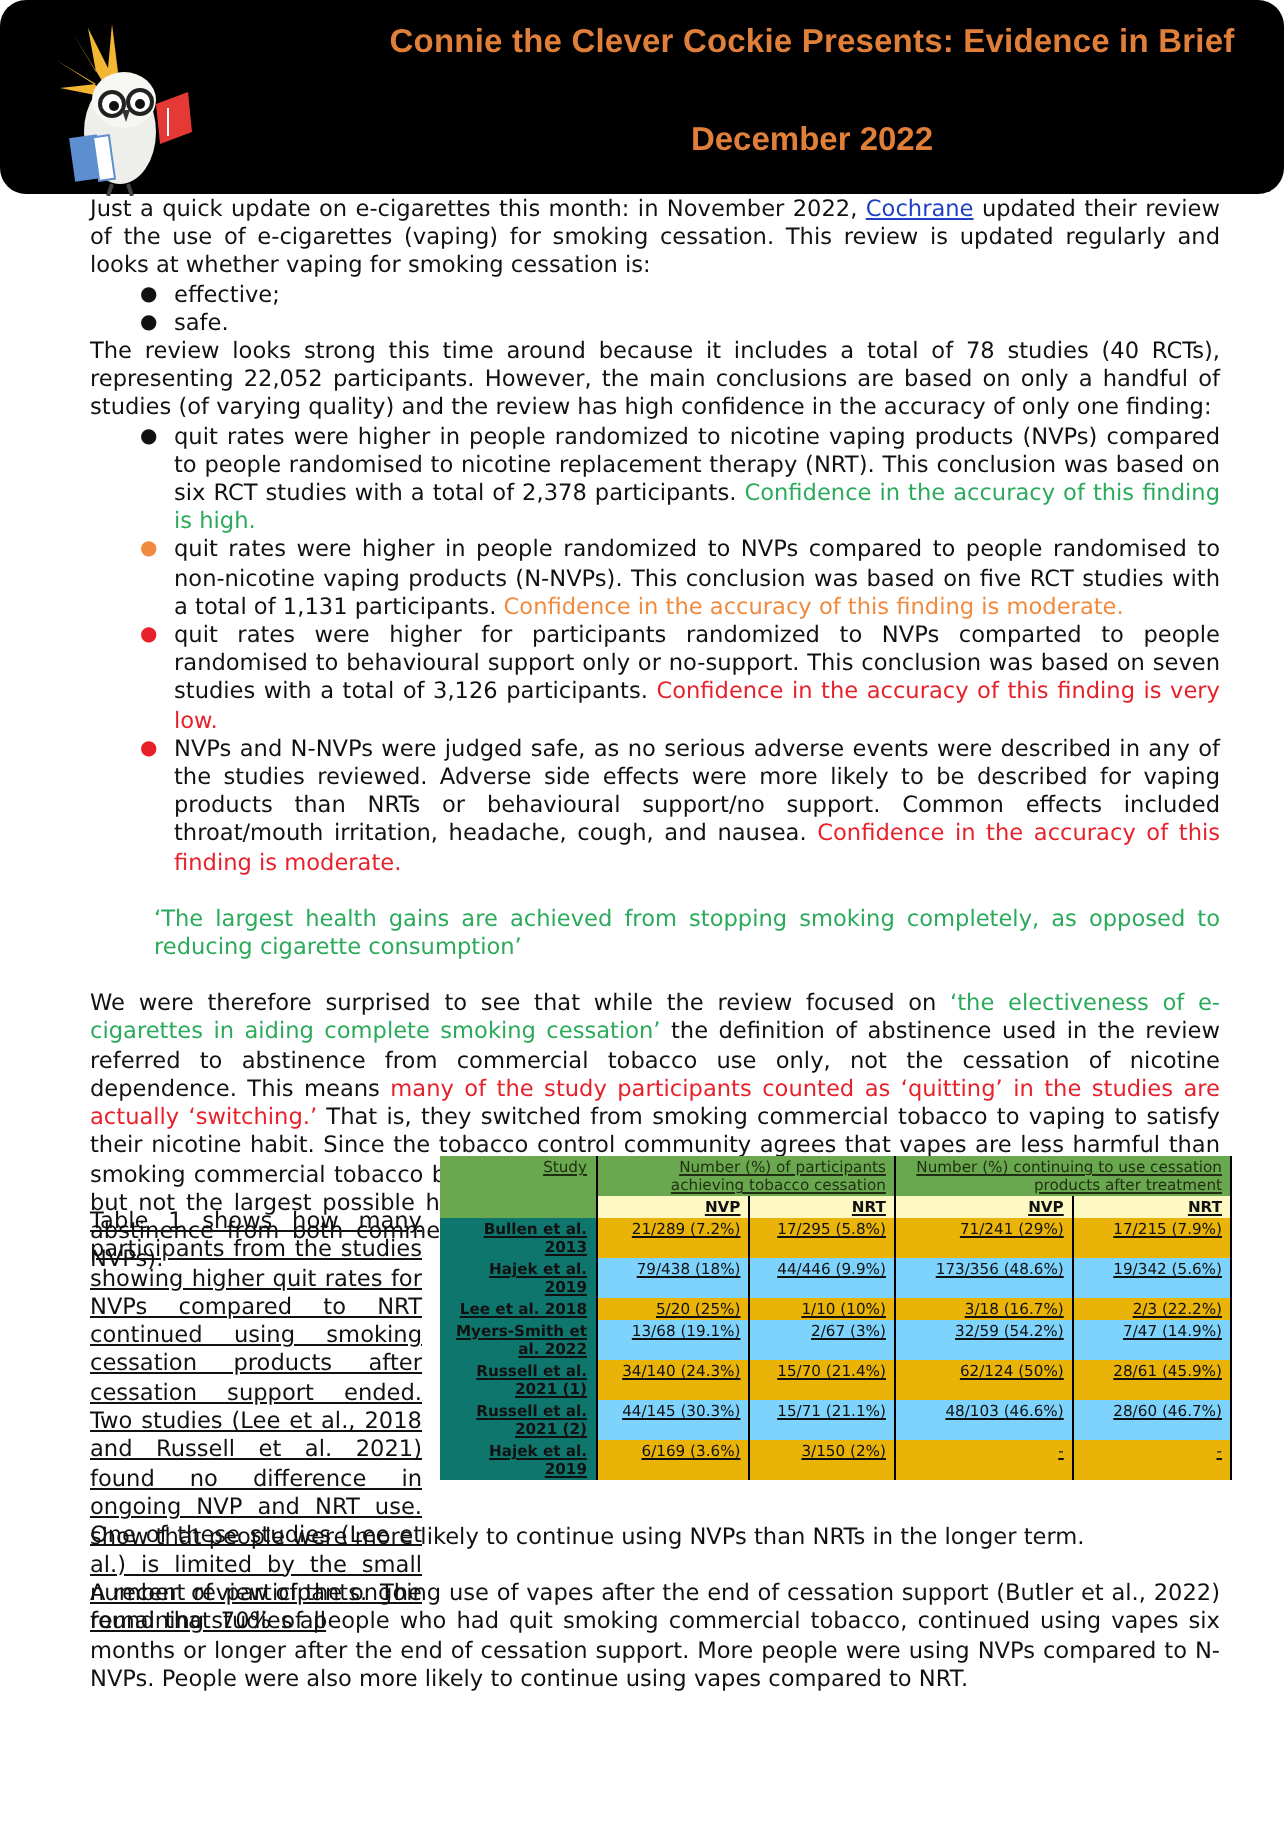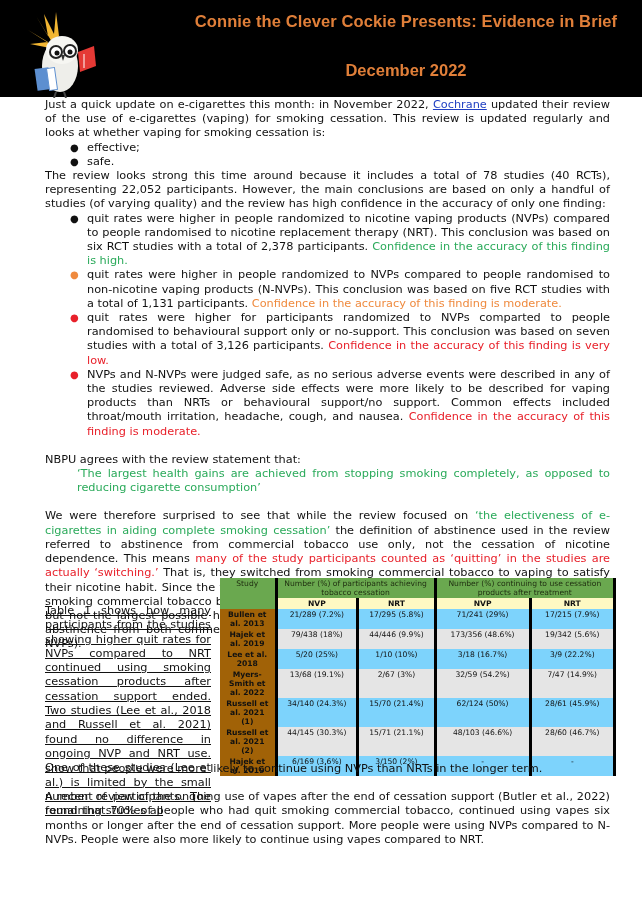--- a/index.html
+++ b/index.html
@@ -1,41 +1,41 @@
 <!DOCTYPE html>
 <html><head>
   <meta charset="utf-8">
   <style>
     * { box-sizing: border-box; margin: 0; padding: 0; }
     html, body { width: 642px; height: 912px; background: #ffffff; overflow: hidden; }
     body { font-family: "DejaVu Sans", sans-serif; font-size: 11.3px; color: #111; line-height: 14.2px; }
-    .header { position: absolute; left: 0; top: 0; width: 642px; height: 97px; background: #000; }
+    .header { position: absolute; left: 0; top: 0; width: 642px; height: 97px; background: #000; border-radius: 13px; }
     .header .title { position: absolute; left: 186px; top: 14px; width: 440px; text-align: center; color: #e07f39; font-family: "Liberation Sans", sans-serif; font-weight: bold; font-size: 16.5px; letter-spacing: 0.1px; }
     .header .date { position: absolute; left: 186px; top: 63px; width: 440px; text-align: center; color: #e07f39; font-family: "Liberation Sans", sans-serif; font-weight: bold; font-size: 16.5px; }
     .mascot { position: absolute; left: 14px; top: 8px; width: 90px; height: 90px; }
     .content { position: absolute; left: 45px; top: 98px; width: 565px; }
     p.just { text-align: justify; }
     .blist { list-style: none; margin-left: 23px; }
     .blist li { position: relative; padding-left: 19px; text-align: justify; }
     .blist li .dot { position: absolute; left: 2px; top: 0; font-size: 10px; }
     .green { color: #2aaa5a; }
     .orange { color: #ef8a3e; }
     .red { color: #e8202a; }
     a.link { color: #1f3fc2; text-decoration: underline; }
     .quote { margin-left: 32px; color: #2aaa5a; text-align: justify; }
     .left-col { position: absolute; left: 45px; top: 604px; width: 166px; text-align: justify; line-height: 14.3px; text-decoration: underline; }
     .tbl-wrap { position: absolute; left: 220px; top: 578px; width: 398px; }
     .tbl-caption { font-size: 7.3px; color: #222; line-height: 10px; margin-bottom: 9px; }
     table { border-collapse: collapse; width: 396px; font-size: 7.6px; line-height: 9px; }
-    td, th { padding: 1px 4px; vertical-align: top; text-align: center; font-weight: normal; border-right: 3px solid #000000; }
+    td, th { padding: 1px 4px; vertical-align: top; text-align: right; font-weight: normal; border-right: 1px solid #000000; text-decoration: underline; }
     th.hd { background: #6aa84f; color: #1f2e10; }
     th.sub { background: #fef9c3; font-weight: bold; color: #111; }
-    td.study { background: #a16207; font-weight: bold; color: #111; width: 56px; }
-    tr.odd td.val { background: #7dd3fc; }
-    tr.even td.val { background: #e5e5e5; }
+    td.study { background: #0f766e; font-weight: bold; color: #111; width: 78px; }
+    tr.odd td.val { background: #eab308; }
+    tr.even td.val { background: #7dd3fc; }
     .bottom { position: absolute; left: 45px; top: 762px; width: 565px; }
   </style>
 </head>
 <body>
 
 <div class="header">
   <svg class="mascot" viewBox="0 0 90 90">
     <path d="M38 34 L22 8 L34 28 L30 6 L40 26 L42 4 L45 28 Z" fill="#f2b632"></path>
     <path d="M36 36 L14 22 L34 34 L16 36 L36 40 Z" fill="#f2b632"></path>
     <ellipse cx="46" cy="58" rx="18" ry="26" fill="#eeeeea"></ellipse>
@@ -62,21 +62,20 @@
     <li><span class="dot">●</span><span>safe.</span></li>
   </ul>
   <p class="just">The review looks strong this time around because it includes a total of 78 studies (40 RCTs), representing 22,052 participants. However, the main conclusions are based on only a handful of studies (of varying quality) and the review has high confidence in the accuracy of only one finding:</p>
   <ul class="blist">
     <li><span class="dot">●</span><span>quit rates were higher in people randomized to nicotine vaping products (NVPs) compared to people randomised to nicotine replacement therapy (NRT). This conclusion was based on six RCT studies with a total of 2,378 participants. </span><span class="green">Confidence in the accuracy of this finding is high.</span></li>
     <li><span class="dot orange">●</span><span>quit rates were higher in people randomized to NVPs compared to people randomised to non-nicotine vaping products (N-NVPs).   This conclusion was based on five RCT studies with a total of 1,131 participants. </span><span class="orange">Confidence in the accuracy of this finding is moderate.</span></li>
     <li><span class="dot red">●</span><span>quit rates were higher for participants randomized to NVPs comparted to people randomised to behavioural support only or no-support. This conclusion was based on seven studies with a total of 3,126 participants. </span><span class="red">Confidence in the accuracy of this finding is very low.</span></li>
     <li><span class="dot red">●</span><span>NVPs and N-NVPs were judged safe, as no serious adverse events were described in any of the studies reviewed. Adverse side effects were more likely to be described for vaping products than NRTs or behavioural support/no support. Common effects included throat/mouth irritation, headache, cough, and nausea. </span><span class="red">Confidence in the accuracy of this finding is moderate.</span></li>
   </ul>
   <div style="height:14px"></div>
-  <p>NBPU agrees with the review statement that:</p>
   <p class="quote">‘The largest health gains are achieved from stopping smoking completely, as opposed to reducing cigarette consumption’</p>
   <div style="height:14px"></div>
   <p class="just"><span>We were therefore surprised to see that while the review focused on </span><span class="green">‘the electiveness of e-cigarettes in aiding complete smoking cessation’</span><span> the definition of abstinence used in the review referred to abstinence from commercial tobacco use only, not the cessation of nicotine dependence. This means </span><span class="red">many of the study participants counted as ‘quitting’ in the studies are actually ‘switching.’</span><span> That is, they switched from smoking commercial tobacco to vaping to satisfy their nicotine habit. Since the tobacco control community agrees that vapes are less harmful than smoking commercial tobacco but not harmless, people who switch will achieve some health gains, but not the largest possible health gains. The largest possible health gains will come from total abstinence from both commercial tobacco products and novel nicotine delivery products (e.g., NVPs).</span></p>
 </div>
 
 <p class="left-col">Table 1 shows how many participants from the studies showing higher quit rates for NVPs compared to NRT continued using smoking cessation products after cessation support ended. Two studies (Lee et al., 2018 and Russell et al. 2021) found no difference in ongoing NVP and NRT use. One of these studies (Lee et al.) is limited by the small number of participants. The remaining studies all</p>
 
 <div class="tbl-wrap">
   <table>
     <tbody>
@@ -105,21 +104,21 @@
           <td class="val">79/438 (18%)</td>
           <td class="val">44/446 (9.9%)</td>
           <td class="val">173/356 (48.6%)</td>
           <td class="val">19/342 (5.6%)</td>
         </tr>
         <tr class="odd">
           <td class="study">Lee et al. 2018</td>
           <td class="val">5/20 (25%)</td>
           <td class="val">1/10 (10%)</td>
           <td class="val">3/18 (16.7%)</td>
-          <td class="val">3/9 (22.2%)</td>
+          <td class="val">2/3 (22.2%)</td>
         </tr>
         <tr class="even">
           <td class="study">Myers-Smith et al. 2022</td>
           <td class="val">13/68 (19.1%)</td>
           <td class="val">2/67 (3%)</td>
           <td class="val">32/59 (54.2%)</td>
           <td class="val">7/47 (14.9%)</td>
         </tr>
         <tr class="odd">
           <td class="study">Russell et al. 2021 (1)</td>

